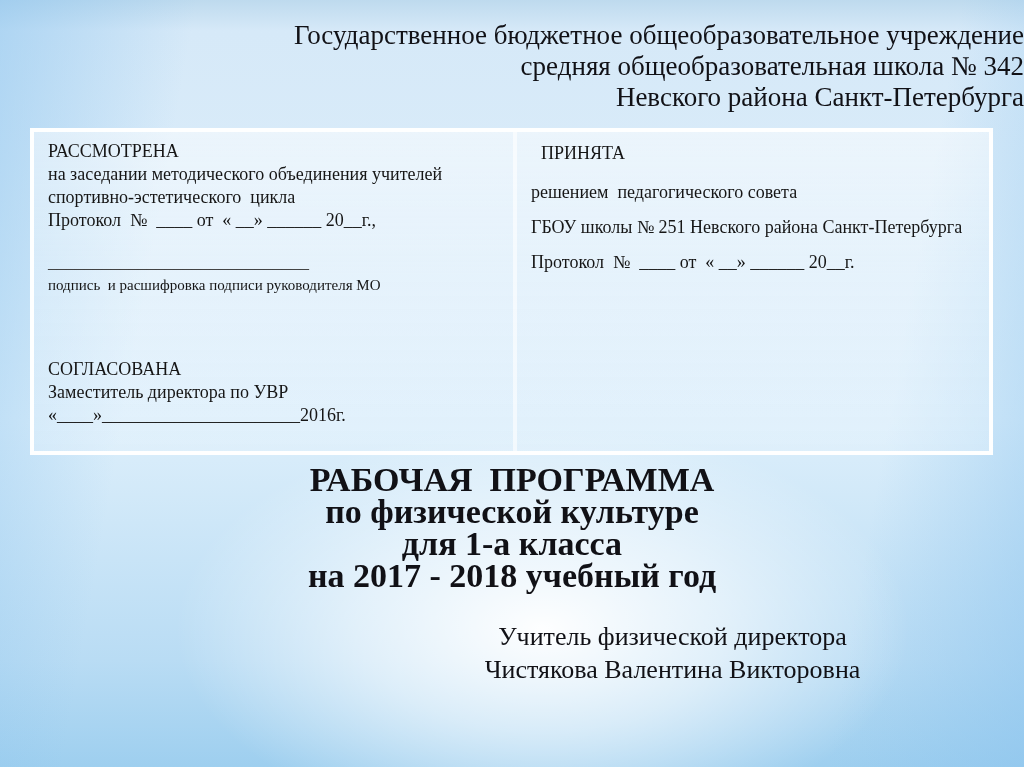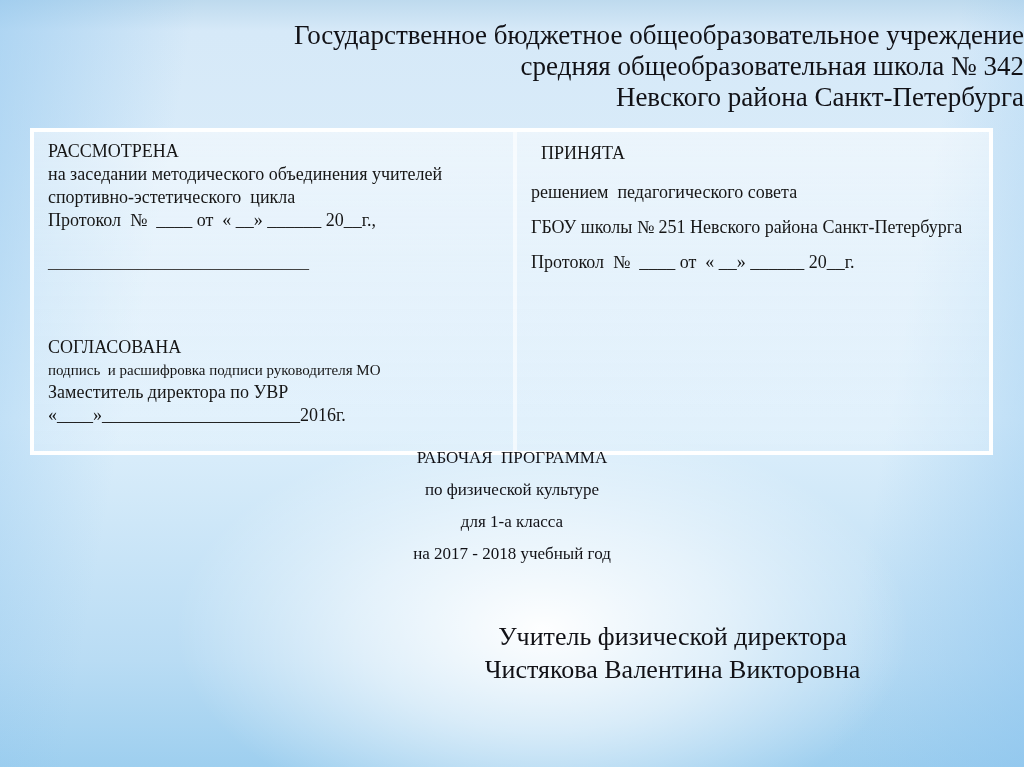--- a/index.html
+++ b/index.html
@@ -39,24 +39,25 @@
   .col-left .sig-line{margin-top:19px;color:#3b3b3b;}
   .col-left .caption{font-size:15px;line-height:22px;}
   .col-left .agreed-title{margin-top:62px;}
   .col-right{
     position:absolute;left:497px;top:10px;width:450px;
     font-size:18px;line-height:22px;
   }
   .col-right .row{margin-bottom:13px;}
   .col-right .accepted-title{padding-left:10px;margin-bottom:17px;}
   .program{
-    position:absolute;top:442px;left:0;right:0;
+    position:absolute;top:464px;left:0;right:0;
     text-align:center;
-    font-size:17px;line-height:32px;
+    font-size:34px;line-height:32px;
     color:#111116;
+    font-weight:bold;
   }
   .teacher{
     position:absolute;top:620px;left:400px;width:545px;
     text-align:center;
     font-size:26px;line-height:33px;
     color:#111116;
   }
 </style>
 </head>
 <body>
@@ -71,22 +72,22 @@
 
   <section class="approval-box">
     <div class="divider"></div>
 
     <div class="col-left">
       <div class="t">РАССМОТРЕНА</div>
       <div class="t">на заседании методического объединения учителей</div>
       <div class="t">спортивно-эстетического  цикла</div>
       <div class="t">Протокол  №  ____ от  « __» ______ 20__г.,</div>
       <div class="t sig-line">_____________________________</div>
+      <div class="t caption">подпись  и расшифровка подписи руководителя МО</div>
       <div class="t agreed-title">СОГЛАСОВАНА</div>
-      <div class="t caption">подпись  и расшифровка подписи руководителя МО</div>
       <div class="t">Заместитель директора по УВР</div>
       <div class="t">«____»______________________2016г.</div>
     </div>
 
     <div class="col-right">
       <div class="t row accepted-title">ПРИНЯТА</div>
       <div class="t row">решением  педагогического совета</div>
       <div class="t row">ГБОУ школы № 251 Невского района Санкт-Петербурга</div>
       <div class="t row">Протокол  №  ____ от  « __» ______ 20__г.</div>
     </div>

